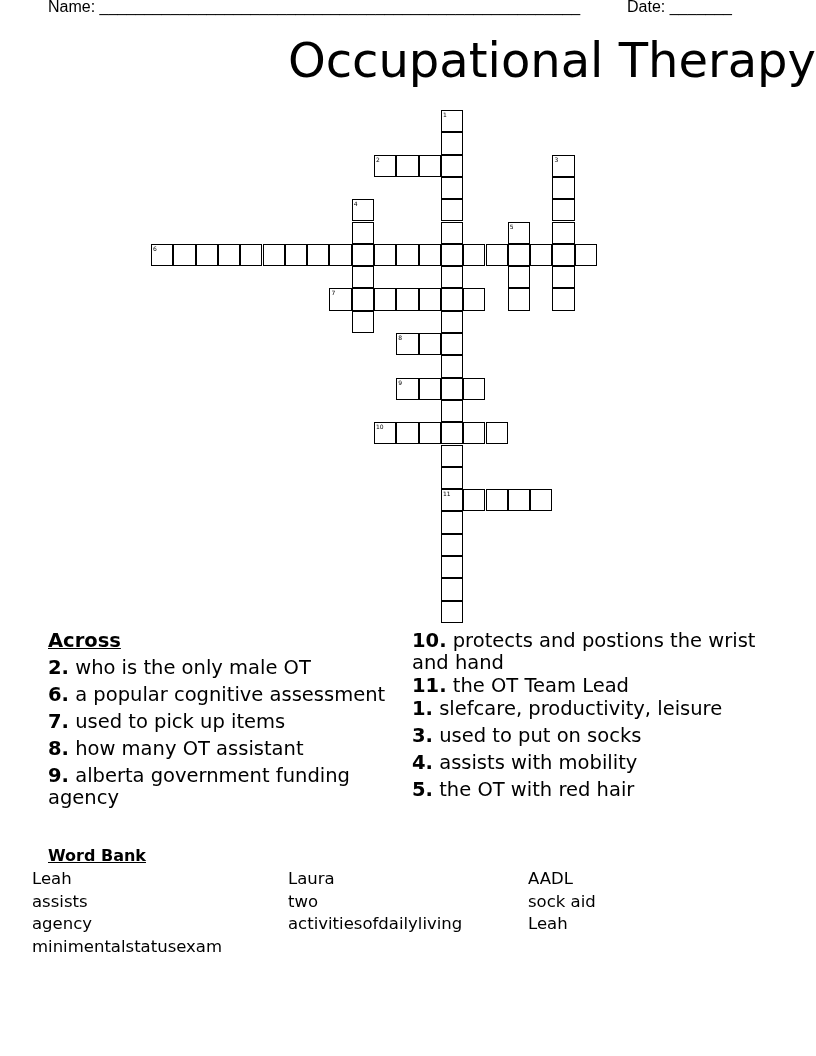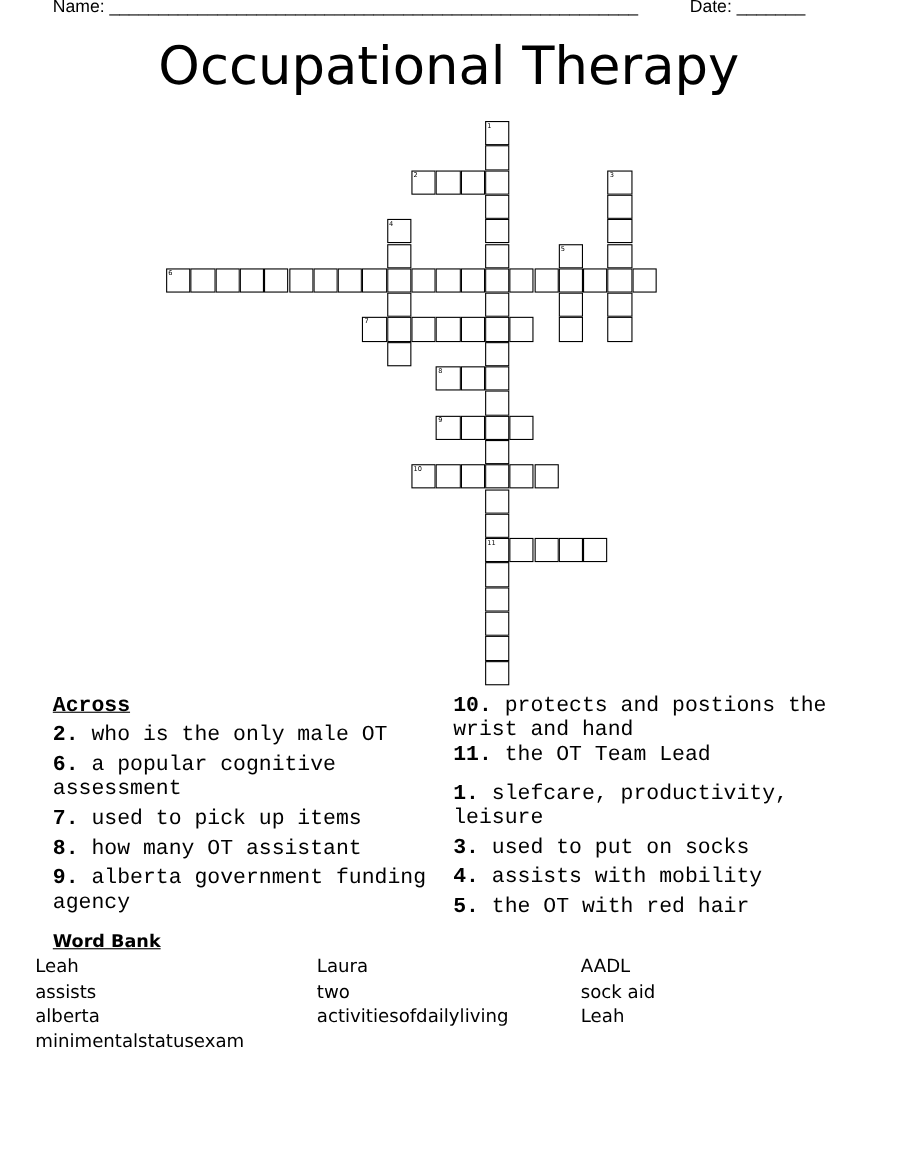--- a/index.html
+++ b/index.html
@@ -1,23 +1,23 @@
 <!DOCTYPE html>
 <html><head>
 <meta charset="utf-8">
 <style>
   html,body{margin:0;padding:0;background:#fff;}
   body{width:816px;height:1056px;position:relative;overflow:hidden;font-family:"DejaVu Sans",sans-serif;color:#000;}
   .hdr{position:absolute;top:-2px;font-family:"Liberation Sans",sans-serif;font-size:16px;}
   #name{left:48px;} #date{left:627px;}
-  #title{position:absolute;top:32px;left:0;width:816px;text-align:center;font-size:48px;font-family:"DejaVu Sans",sans-serif;}
+  #title{position:absolute;top:32px;left:0;width:816px;text-align:right;font-size:48px;font-family:"DejaVu Sans",sans-serif;}
   #grid{position:absolute;left:151px;top:110px;}
   .cell{position:absolute;width:22.3px;height:22.3px;box-sizing:border-box;border:1px solid #000;background:#fff;}
   .num{position:absolute;left:1px;top:0;font-size:6px;line-height:7px;}
-  .clues{position:absolute;font-size:19.5px;line-height:22px;font-family:Liberation Mono, monospace;}
+  .clues{position:absolute;font-size:19.5px;line-height:22px;}
   #across{left:48px;top:630px;width:350px;}
   #down{left:412px;top:630px;width:360px;}
   .clue{margin-bottom:5px;}
   .clue b{font-weight:bold;}
   .head{text-decoration:underline;font-weight:bold;margin-bottom:5px;}
   #wb{position:absolute;left:48px;top:846px;font-size:16px;}
   #wb .t{font-weight:bold;text-decoration:underline;margin-bottom:2px;}
   .wbcol{position:absolute;top:868px;font-size:16.5px;line-height:22.5px;}
 </style>
 </head>
@@ -134,34 +134,34 @@
   <div class="head">Across</div>
   <div class="clue"><b>2.</b><span> who is the only male OT</span></div>
   <div class="clue"><b>6.</b><span> a popular cognitive assessment</span></div>
   <div class="clue"><b>7.</b><span> used to pick up items</span></div>
   <div class="clue"><b>8.</b><span> how many OT assistant</span></div>
   <div class="clue"><b>9.</b><span> alberta government funding agency</span></div>
 </div>
 
 <div id="down" class="clues">
   <div class="clue" style="margin-bottom:1px"><b>10.</b><span> protects and postions the wrist and hand</span></div>
-  <div class="clue" style="margin-bottom:13px"><b>11.</b><span> the OT Team Lead</span></div>
+  <div class="clue" style="margin-bottom:1px"><b>11.</b><span> the OT Team Lead</span></div>
   <div class="clue"><b>1.</b><span> slefcare, productivity, leisure</span></div>
   <div class="clue"><b>3.</b><span> used to put on socks</span></div>
   <div class="clue"><b>4.</b><span> assists with mobility</span></div>
   <div class="clue"><b>5.</b><span> the OT with red hair</span></div>
 </div>
 
 <div id="wb">
   <div class="t">Word Bank</div>
 </div>
 <div class="wbcol" style="left:32px">
   <div>Leah</div>
   <div>assists</div>
-  <div>alberta</div>
+  <div>agency</div>
   <div>minimentalstatusexam</div>
 </div>
 <div class="wbcol" style="left:288px">
   <div>Laura</div>
   <div>two</div>
   <div>activitiesofdailyliving</div>
 </div>
 <div class="wbcol" style="left:528px">
   <div>AADL</div>
   <div>sock aid</div>

